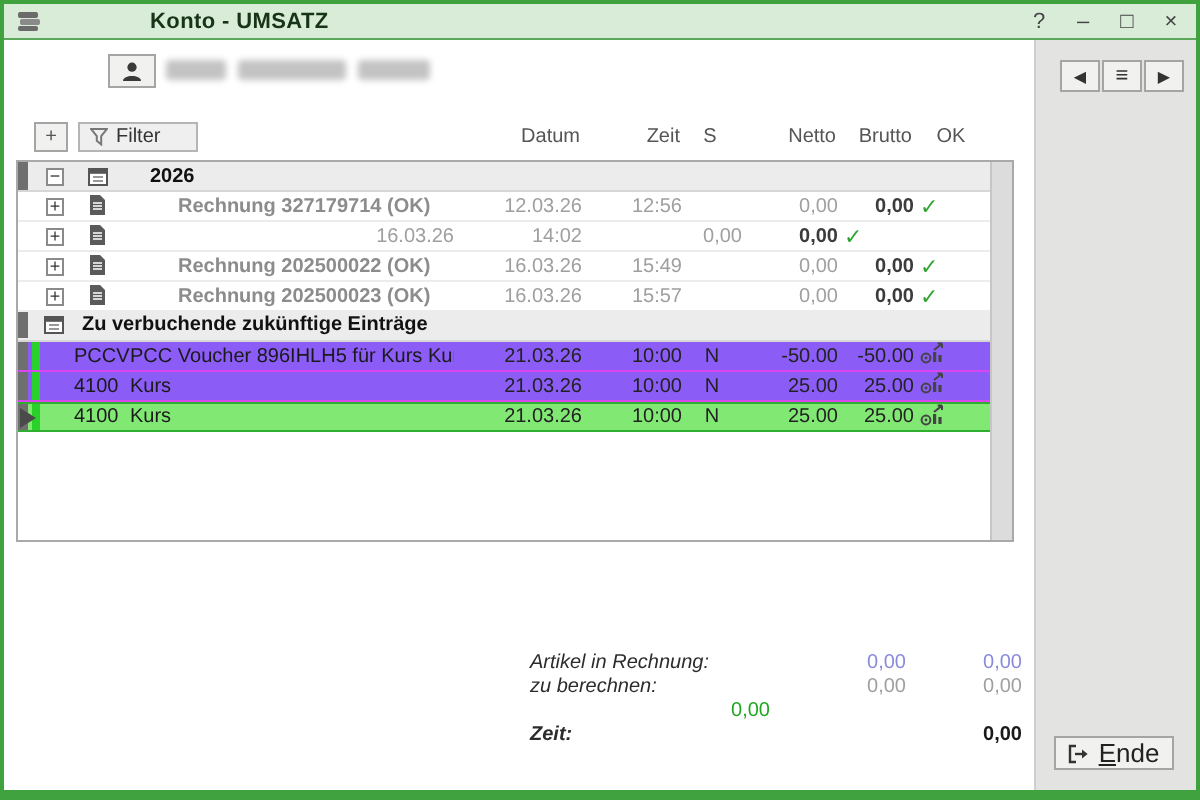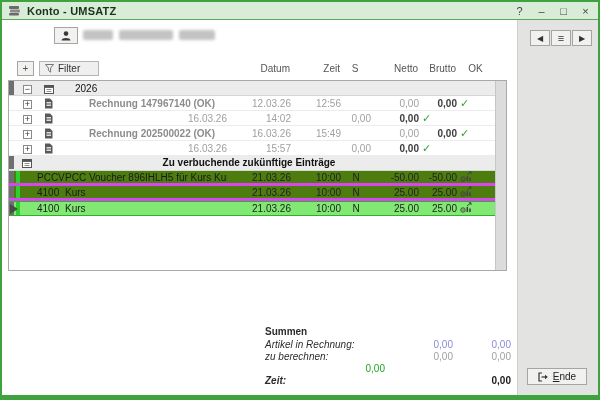--- a/index.html
+++ b/index.html
@@ -5,21 +5,21 @@
   * { margin:0; padding:0; box-sizing:border-box; }
   html,body { width:600px; height:400px; font-family:"Liberation Sans","DejaVu Sans",sans-serif; background:#fff; }
   .window {
     width:600px; height:400px;
     border:2px solid #3fa23f; border-bottom-width:5px;
     display:flex; flex-direction:column; background:#fff;
   }
   
   .titlebar {
     height:18px; background:#d8ecd8; border-bottom:1px solid #5aa85a;
-    display:flex; align-items:center; padding:0 6px; flex:0 0 auto;
+    display:flex; align-items:center; padding:0 6px; flex:0 0 auto;gap:48px;
   }
   .title-icon { width:13px; height:11px; margin-right:6px; }
   .title-text { font-size:11px; font-weight:bold; color:#173417; letter-spacing:.2px; }
   .win-controls { margin-left:auto; display:flex; gap:9px; }
   .win-btn { font-size:11px; color:#444; width:13px; text-align:center; cursor:default; line-height:16px; }
   
   .body { flex:1; display:flex; min-height:0; }
   .main { width:515px; position:relative; background:#fff; }
   .panel { flex:1; background:#e3e3e1; border-left:1px solid #cfcfcf; position:relative; }
   
@@ -58,38 +58,38 @@
     border:1px solid #a9a9a9; background:#fff; overflow:hidden;
   }
   .scrollstrip { position:absolute; right:0; top:0; bottom:0; width:11px; background:#dcdcdc; border-left:1px solid #c6c6c6; }
   .rows { position:absolute; left:0; top:0; right:11px; }
   .row {
     display:grid; grid-template-columns:8px 22px 26px 162px 64px 50px 30px 48px 38px 1fr;
     height:15px; align-items:center; font-size:10px; color:#222;
     border-bottom:1px solid #ececec; position:relative; background:#fff;
   }
   .row.gray { background:#ececec; border-bottom:1px solid #d6d6d6; }
-  .row.future { background:#4d7c0f; border-bottom:3px solid #d946ef; }
+  .row.future { background:#8b5cf6; border-bottom:1px solid #d946ef; }
   .row.selected { background:#82e874; border-top:1px solid #2fae2f; border-bottom:1px solid #2fae2f; }
   .row.marked .gutter::before { content:''; position:absolute; left:0; top:0; bottom:0; width:5px; background:#6f6f6f; }
   .row.future::after { content:''; position:absolute; left:7px; top:0; bottom:0; width:4px; background:#2bd12b; }
   .row.selected .gutter::after {
     content:''; position:absolute; left:1px; top:2px; z-index:2;
     border-left:8px solid #4a4a4a; border-top:5px solid transparent; border-bottom:5px solid transparent;
   }
   .gutter { position:relative; height:100%; }
   .cell { white-space:nowrap; overflow:hidden; }
   .expander {
     width:9px; height:9px; border:1px solid #8a8a8a; background:#fff;
     font-size:9px; line-height:7px; text-align:center; color:#333;
     display:inline-block; margin-left:6px;
   }
   .cicon { display:inline-block; margin-left:5px; vertical-align:middle; }
-  .lab-group { font-weight:normal; color:#111; padding-left:10px; }
-  .lab-section { font-weight:bold; color:#111; grid-column:3/10; padding-left:2px;text-align:center; }
+  .lab-group { font-weight:bold; color:#111; padding-left:10px; }
+  .lab-section { font-weight:bold; color:#111; grid-column:3/10; padding-left:2px; }
   .lab-invoice { font-weight:bold; color:#8c8c8c; padding-left:24px; }
   .lab-future { color:#1a1a1a; }
   .konto { grid-column:2/4; padding-left:20px; color:#1a1a1a; }
   .num { text-align:right; }
   .muted { color:#9f9f9f; }
   .bold-val { font-weight:bold; color:#3c3c3c; }
   .okcell { padding-left:3px; }
   .check { color:#2fa32f; font-weight:bold; font-size:11px; }
   
   .summary { position:absolute; left:263px; top:306px; width:246px; font-size:10px; color:#2c2c2c; }
@@ -106,21 +106,21 @@
   
   .navbtns { position:absolute; top:10px; left:12px; display:flex; gap:1px; }
   .nav-btn {
     width:20px; height:16px; background:#f1f1ef; border:1px solid #a5a5a5;
     font-size:8px; color:#333; display:flex; align-items:center; justify-content:center;
   }
   .ende-btn {
     position:absolute; left:9px; top:348px; width:60px; height:17px;
     background:#f1f1ef; border:1px solid #a5a5a5;
     display:flex; align-items:center; justify-content:center; gap:4px;
-    font-size:10px; color:#222;
+    font-size:13px; color:#222;
   }
   .ende-label { display:inline-block; }
   .ende-label::first-letter { text-decoration:underline; }
 </style>
 </head>
 <body>
 
 <div class="window">
 
   <div class="titlebar">
@@ -197,21 +197,21 @@
               <span></span>
           </div>
 
           <div class="row">
             <span class="gutter"></span>
             <span class="cell"><span class="expander">+</span></span>
             <span class="cell"><svg class="cicon" width="9" height="11" viewBox="0 0 9 11">
                   <path d="M1,0.5 H6 L8.5,3 V10.5 H1 Z" fill="#5a5a5a"></path>
                   <path d="M2.5,4.5 H7 M2.5,6 H7 M2.5,7.5 H7" stroke="#fff" stroke-width="0.8"></path>
                 </svg></span>
-            <span class="cell lab-invoice">Rechnung 147967140 (OK)</span>
+            <span class="cell lab-invoice">Rechnung 327179714 (OK)</span>
             <span class="cell num muted">12.03.26</span>
             <span class="cell num muted">12:56</span>
             <span class="cell h-center"></span>
             <span class="cell num muted">0,00</span>
             <span class="cell num bold-val">0,00</span>
             <span class="cell okcell"><span class="check">✓</span></span>
           </div>
 
           <div class="row">
             <span class="gutter"></span>
@@ -244,20 +244,21 @@
             <span class="cell okcell"><span class="check">✓</span></span>
           </div>
 
           <div class="row">
             <span class="gutter"></span>
             <span class="cell"><span class="expander">+</span></span>
             <span class="cell"><svg class="cicon" width="9" height="11" viewBox="0 0 9 11">
                   <path d="M1,0.5 H6 L8.5,3 V10.5 H1 Z" fill="#5a5a5a"></path>
                   <path d="M2.5,4.5 H7 M2.5,6 H7 M2.5,7.5 H7" stroke="#fff" stroke-width="0.8"></path>
                 </svg></span>
+            <span class="cell lab-invoice">Rechnung 202500023 (OK)</span>
             <span class="cell num muted">16.03.26</span>
             <span class="cell num muted">15:57</span>
             <span class="cell h-center"></span>
             <span class="cell num muted">0,00</span>
             <span class="cell num bold-val">0,00</span>
             <span class="cell okcell"><span class="check">✓</span></span>
           </div>
 
           <div class="row gray marked">
             <span class="gutter"></span>
@@ -325,21 +326,20 @@
                   <rect x="9.2" y="6.5" width="1.6" height="3.5" fill="#444"></rect>
                   <path d="M7,4 L11,0.8 M11,0.8 L8.8,0.8 M11,0.8 L11,3" stroke="#444" fill="none"></path>
                 </svg></span>
           </div>
 
         </div>
         <div class="scrollstrip"></div>
       </div>
 
       <div class="summary">
-        <div class="sum-title">Summen</div>
         <div class="sumrow">
           <span class="lbl">Artikel in Rechnung:</span>
           <span class="v1 v-blue">0,00</span>
           <span class="v2 v-blue">0,00</span>
         </div>
         <div class="sumrow">
           <span class="lbl">zu berechnen:</span>
           <span class="v1 v-muted">0,00</span>
           <span class="v2 v-muted">0,00</span>
         </div>

